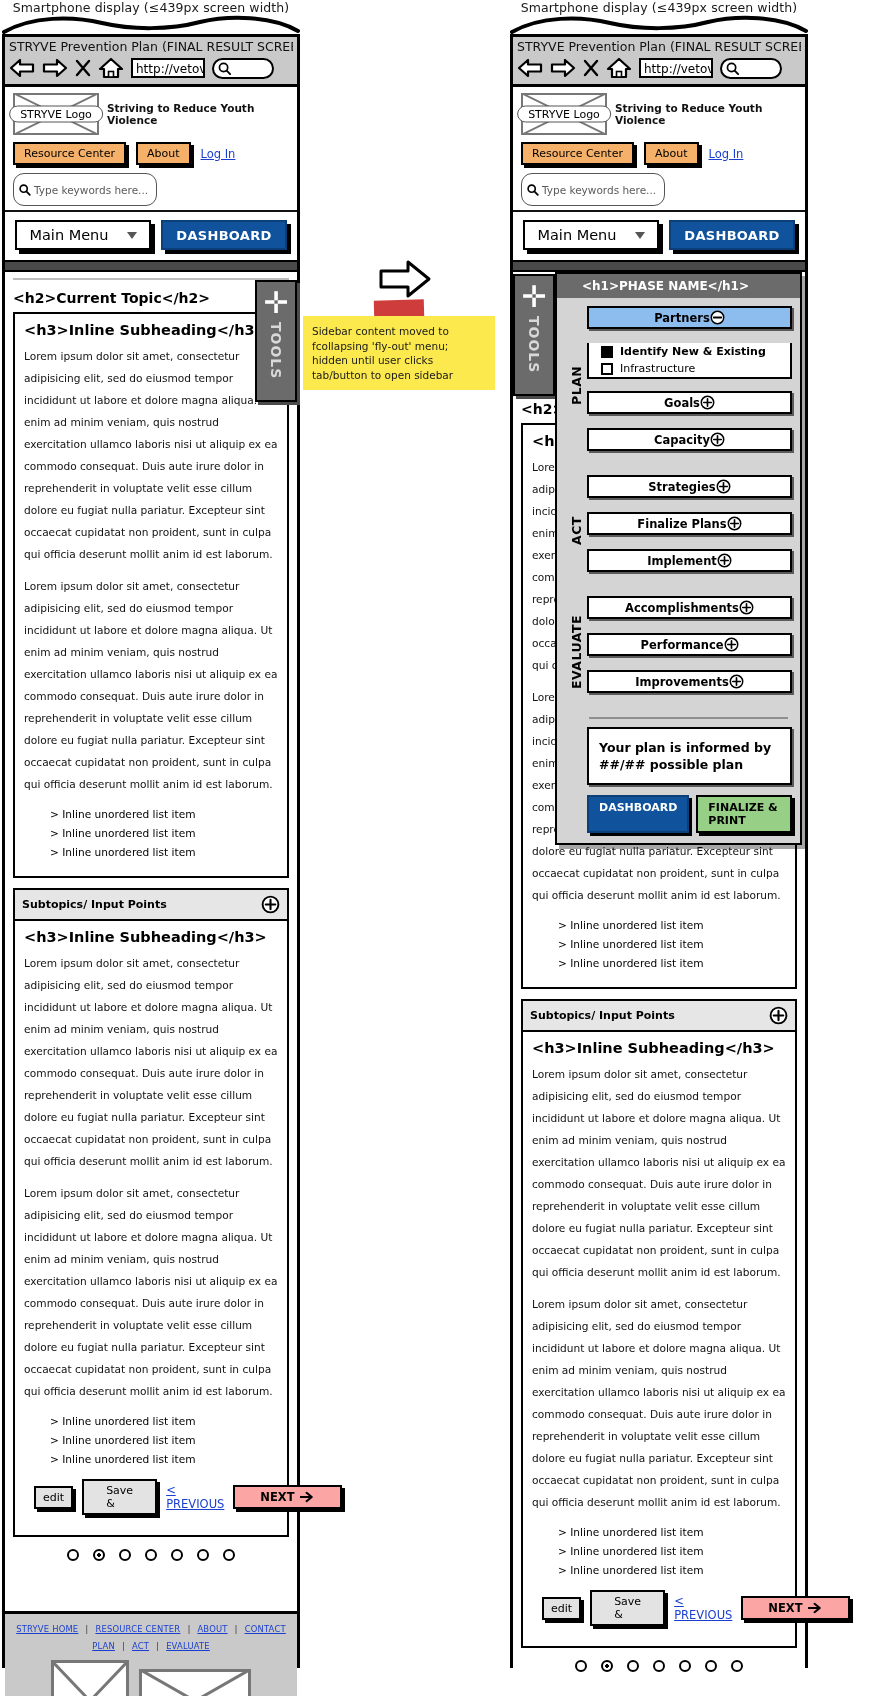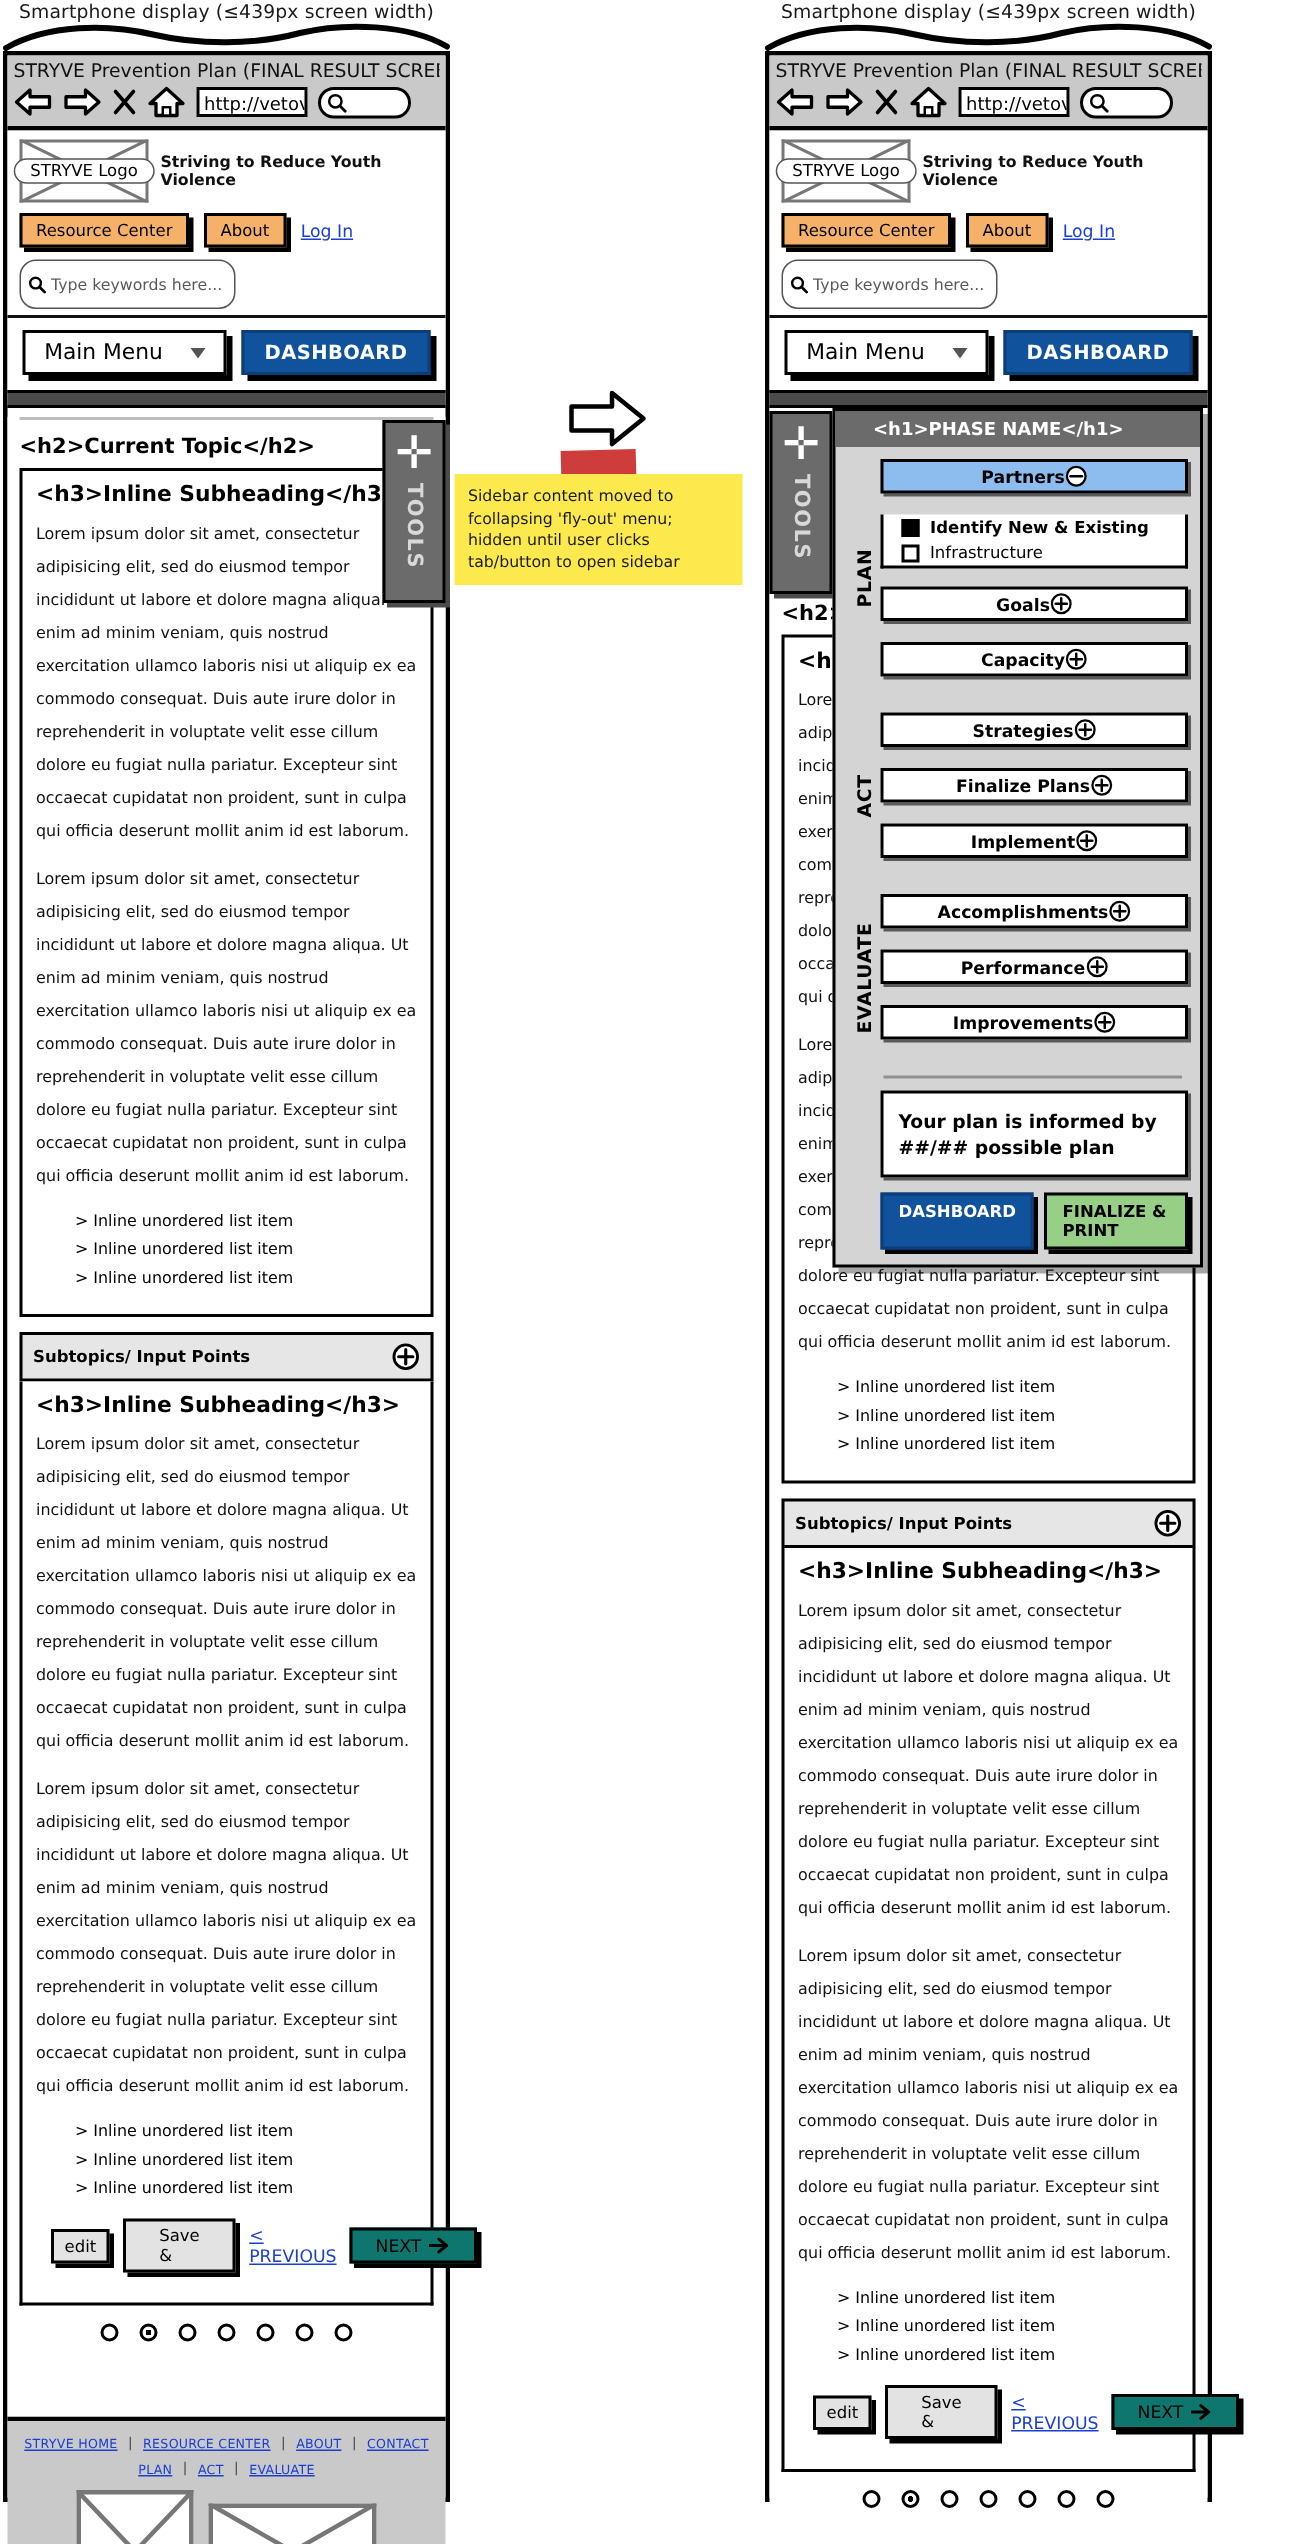--- a/index.html
+++ b/index.html
@@ -135,22 +135,22 @@
     padding: 5px 7px; font-size: 11px; font-weight: bold;
   }
   .circ-icon { width: 19px; height: 19px; position: relative; flex: none; }
 
   .btnrow { display: flex; align-items: center; gap: 9px; padding: 10px 10px 6px 10px; }
   .btn-gray {
     background: #e3e3e3; border: 2px solid #000; box-shadow: 3px 3px 0 #000;
     font-size: 11px; padding: 3px 7px;
   }
   .btn-green {
-    background: #0f766e; border: 2px solid #000; box-shadow: 3px 3px 0 #000;
-    font-size: 11.5px; font-weight: normal; padding: 3px 15px;
+    background: #fca5a5; border: 2px solid #000; box-shadow: 3px 3px 0 #000;
+    font-size: 11.5px; font-weight: bold; padding: 3px 25px;
     display: flex; align-items: center; gap: 5px;
   }
   .dots { display: flex; justify-content: center; gap: 14px; padding: 12px 0 6px 0; }
   .dot { width: 12px; height: 12px; border: 2px solid #000; border-radius: 50%; background: #fff; }
   .dot.active { background: radial-gradient(circle, #000 0 34%, #fff 35% 100%); }
 
   
   .footer { background: #c9c9c9; border-top: 3px solid #000; padding: 10px 6px 10px 6px; }
   .flinks { display: flex; align-items: center; justify-content: center; gap: 7px; flex-wrap: nowrap; }
   .flink { color: #1a3fd0; text-decoration: underline; font-size: 8.4px; letter-spacing: .2px; white-space: nowrap; }

